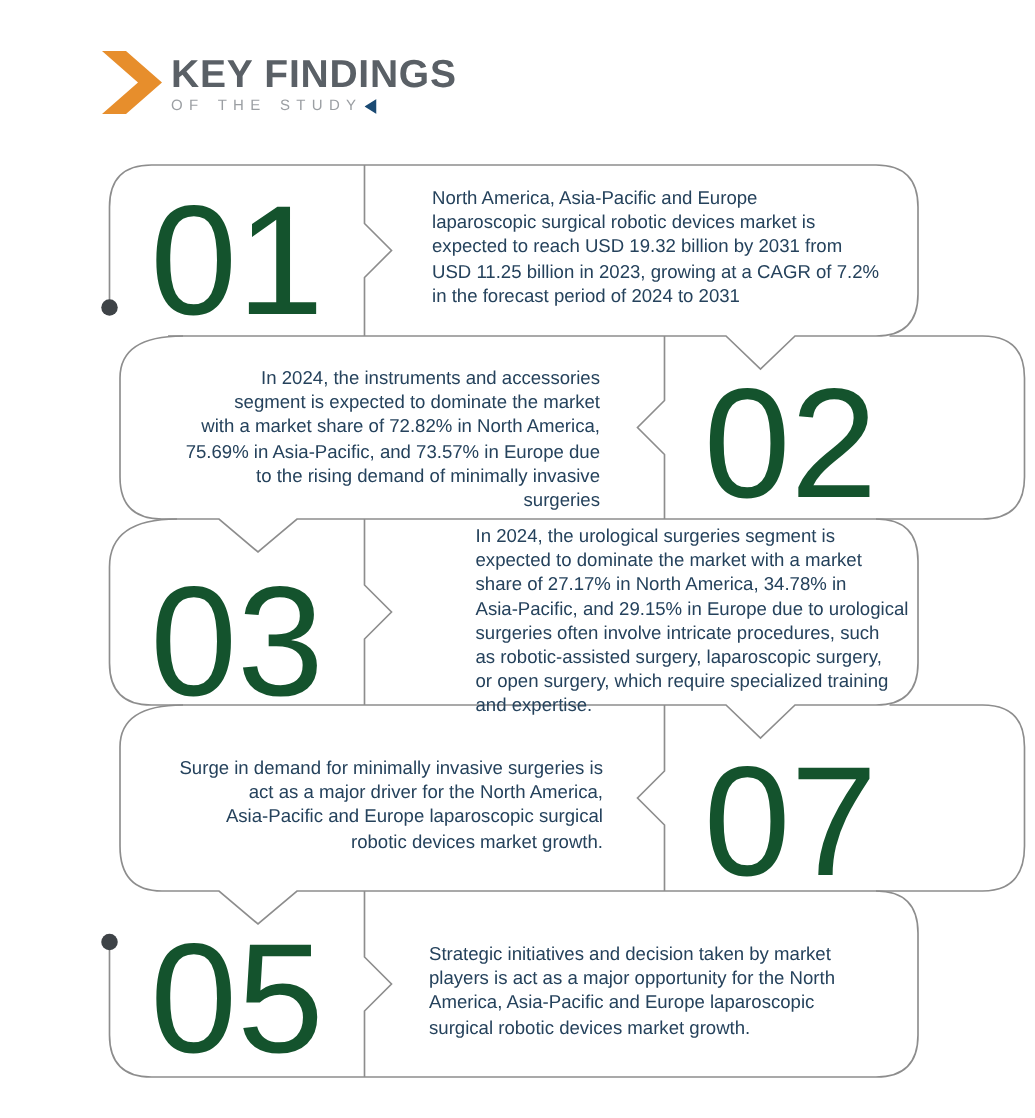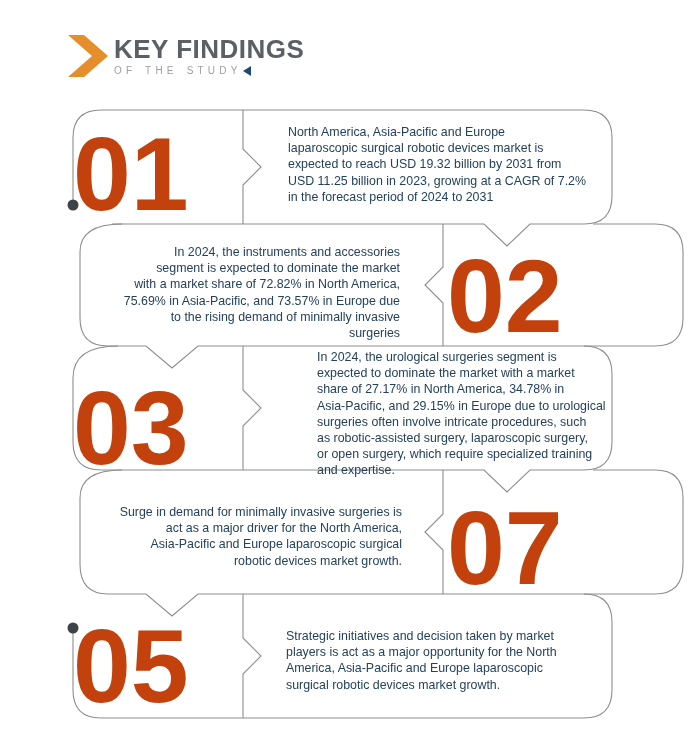--- a/index.html
+++ b/index.html
@@ -6,36 +6,36 @@
   .canvas{
     position:relative;width:690px;height:745px;background:#ffffff;overflow:hidden;
     font-family:"Liberation Sans",sans-serif;
   }
   .lineart{position:absolute;left:0;top:0;z-index:1;}
   .bubble-stroke{fill:none;stroke:#8d8d8d;stroke-width:1.1;}
   .divider-stroke{fill:none;stroke:#8d8d8d;stroke-width:1.1;}
   .dot{fill:#3e4347;stroke:none;}
 
   
-  .hdr{position:absolute;left:68px;top:33px;z-index:3;display:flex;align-items:flex-end;}
+  .hdr{position:absolute;left:68px;top:33px;z-index:3;display:flex;align-items:center;}
   .hdr-arrow{width:40px;height:42px;margin-right:6px;}
   .hdr-text{padding-top:3px;}
   .hdr-title{
     font-size:26px;font-weight:700;color:#5a6066;letter-spacing:0.5px;line-height:26px;
   }
   .hdr-sub-row{display:flex;align-items:center;margin-top:3px;}
   .hdr-sub{
     font-size:10px;color:#9b9fa3;letter-spacing:4.2px;word-spacing:2px;line-height:12px;
   }
   .hdr-mark{width:8px;height:10px;margin-left:1px;}
 
   
   .num{
-    position:absolute;z-index:2;font-size:104px;line-height:104px;font-weight:700;
-    color:#c2410c;letter-spacing:0px;
+    position:absolute;z-index:2;font-size:104px;line-height:104px;font-weight:400;
+    color:#14532d;text-align:center;letter-spacing:0px;
   }
   .n1{left:73px;top:122px;width:170px;}
   .n2{left:447px;top:244px;width:160px;}
   .n3{left:73px;top:376px;width:170px;}
   .n4{left:447px;top:496px;width:160px;}
   .n5{left:73px;top:614px;width:170px;}
 
   
   .txt{
     position:absolute;z-index:3;font-size:12.4px;line-height:16.2px;color:#25425c;

